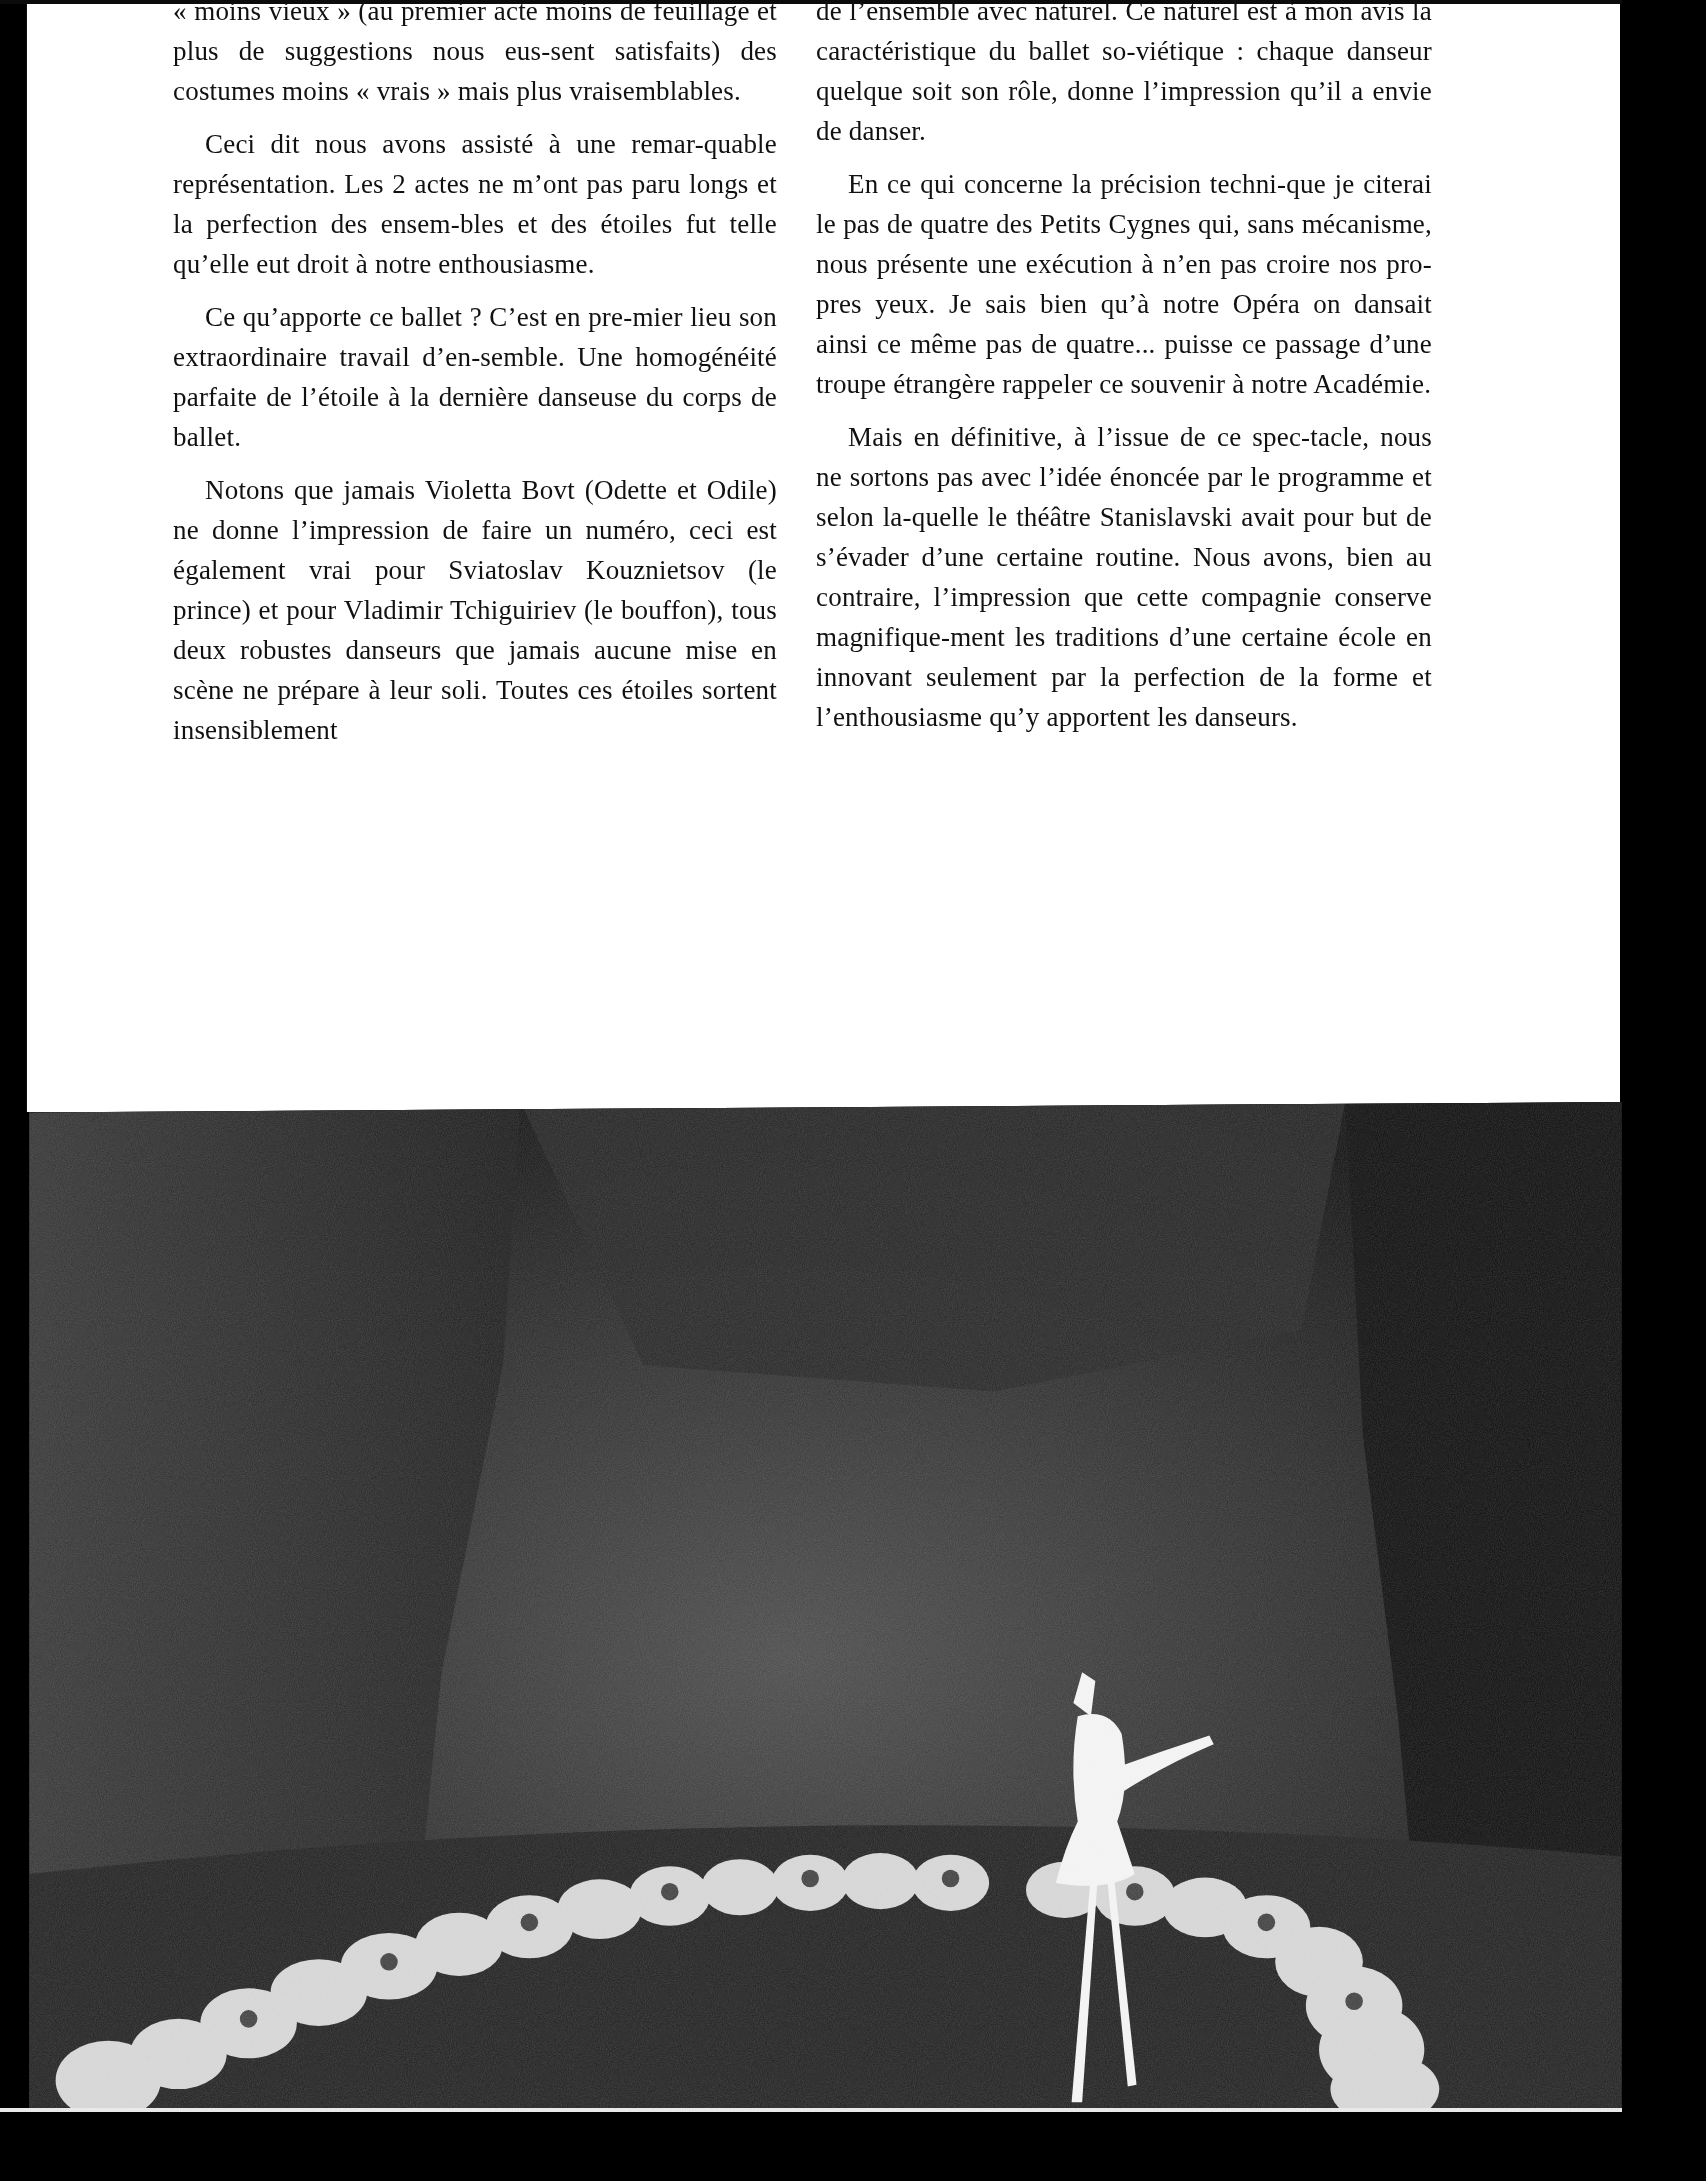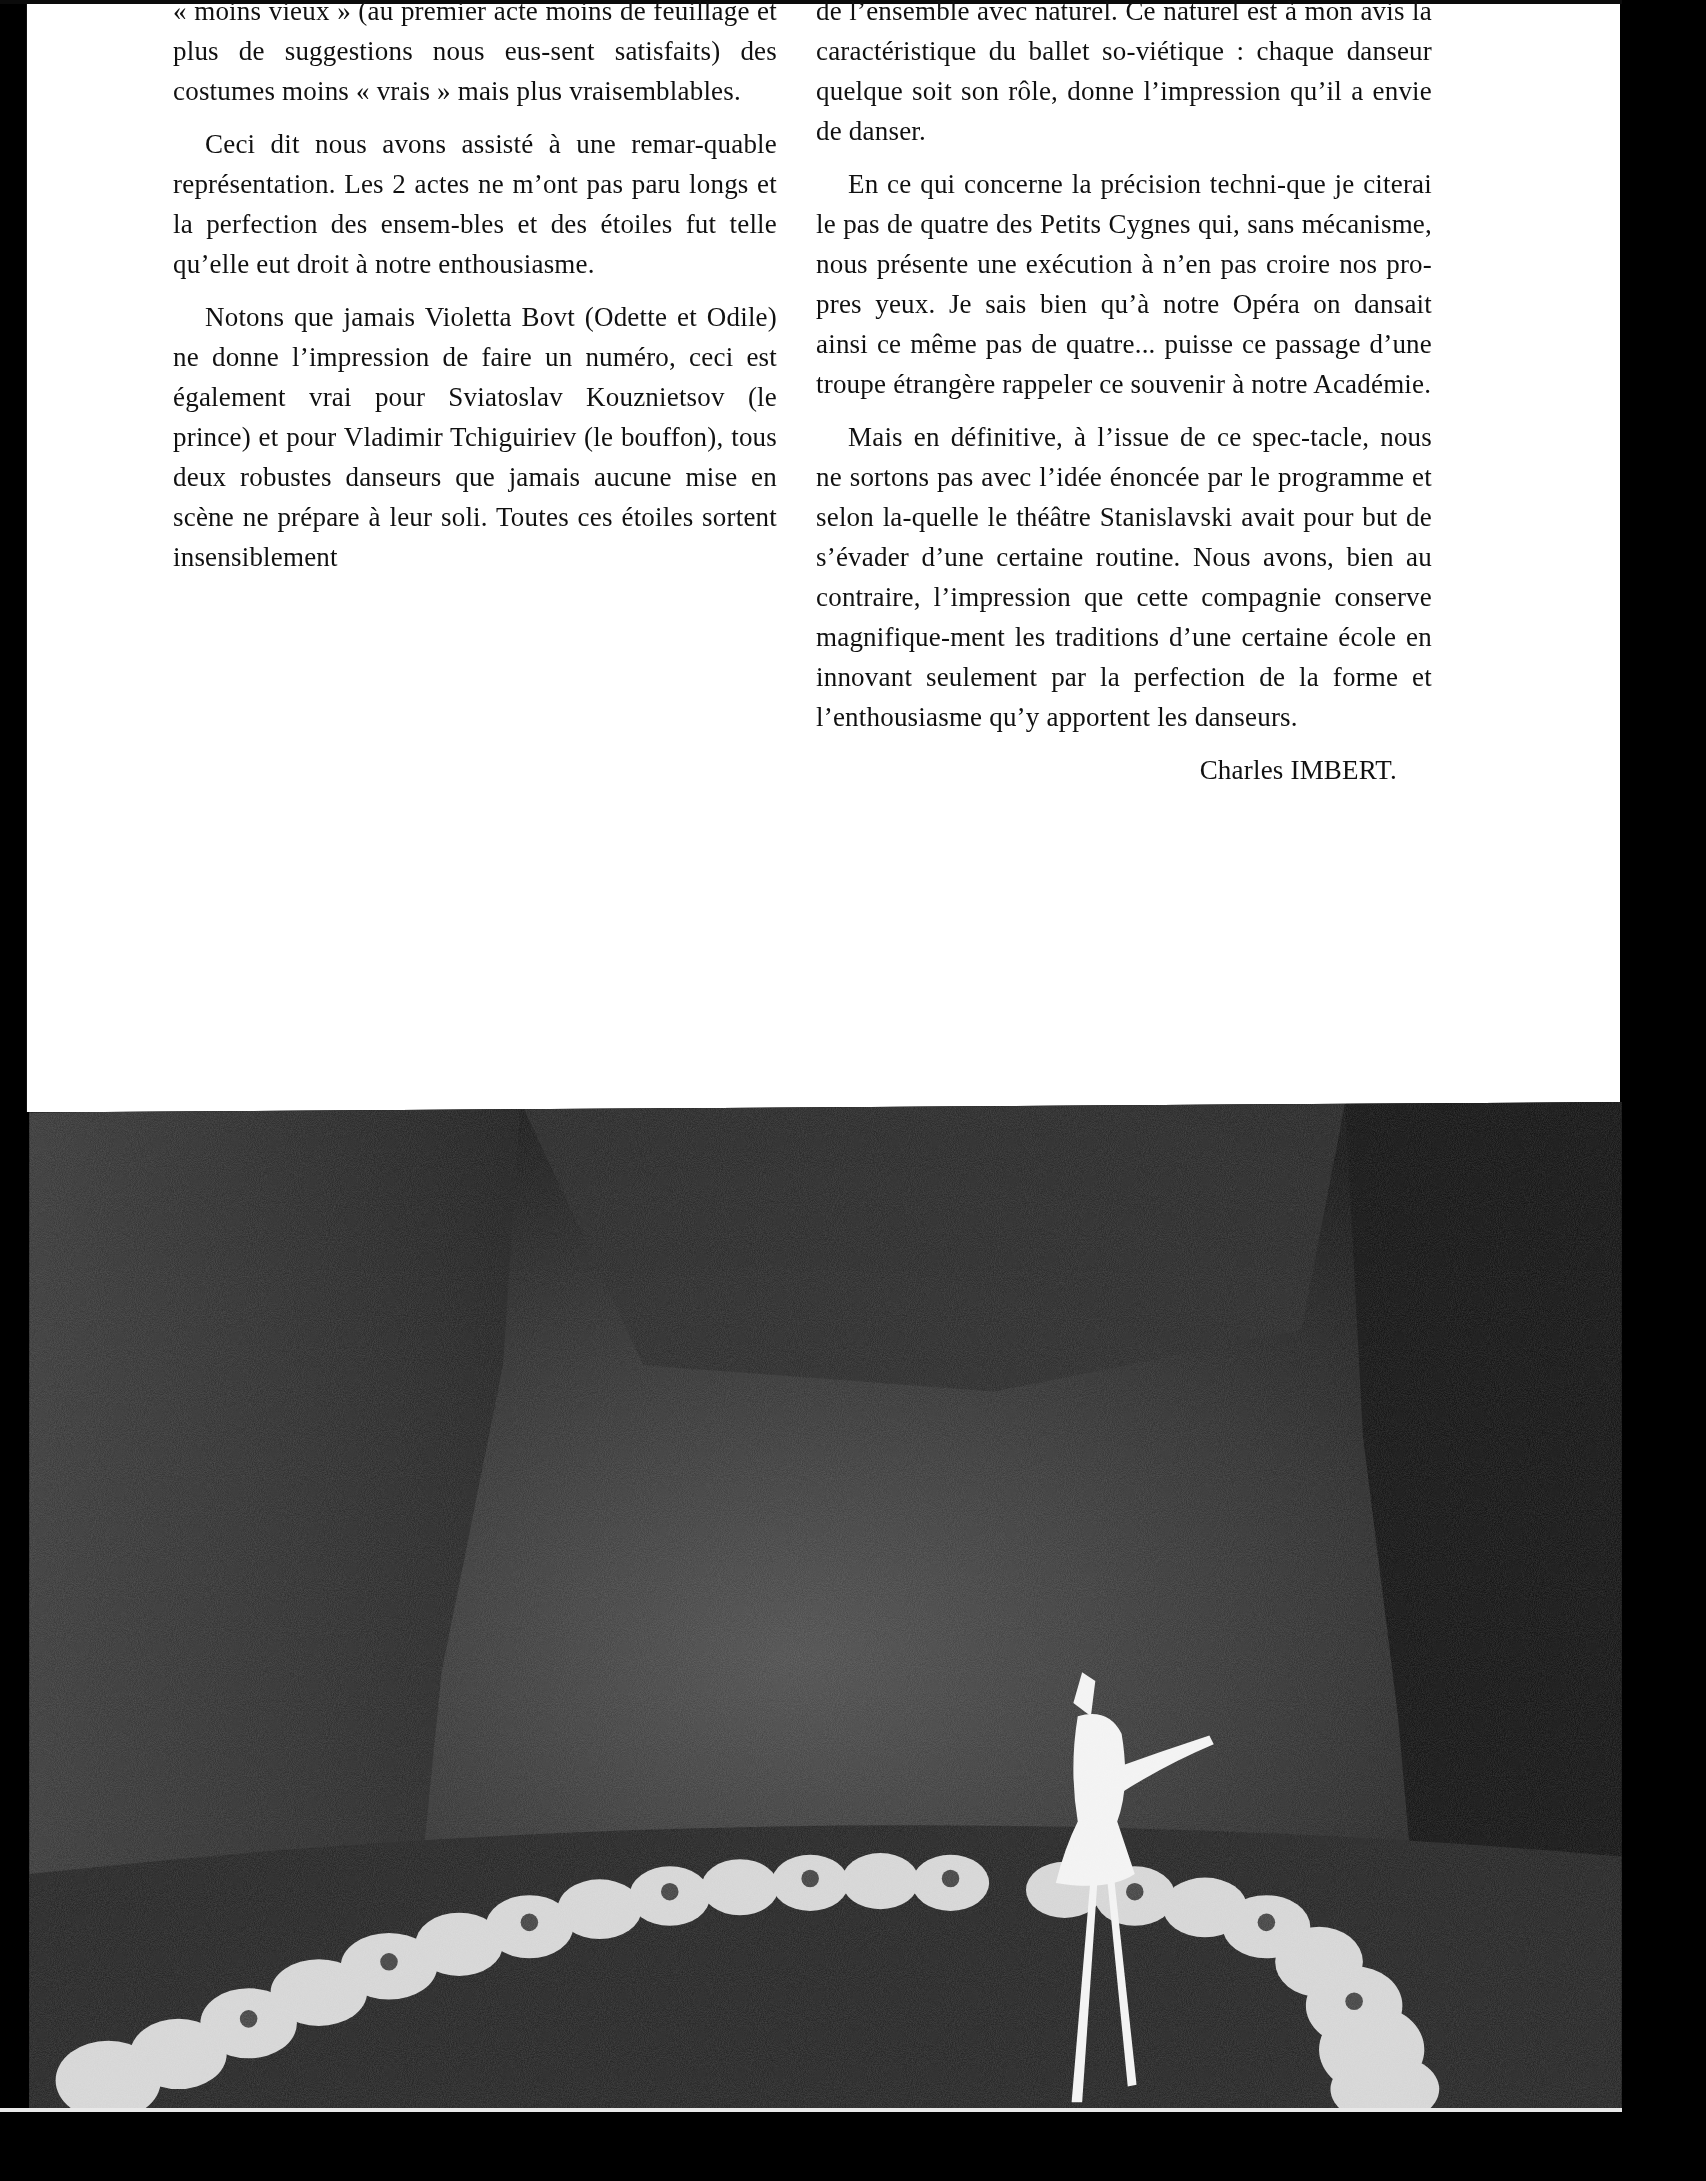--- a/index.html
+++ b/index.html
@@ -87,28 +87,28 @@
 </head>
 <body>
 
 <div class="top-edge"></div>
 
 <div class="page-paper"></div>
 
 <div class="column col-left">
   <p class="para cont">« moins vieux » (au premier acte moins de feuillage et plus de suggestions nous eus-sent satisfaits) des costumes moins « vrais » mais plus vraisemblables.</p>
   <p class="para">Ceci dit nous avons assisté à une remar-quable représentation. Les 2 actes ne m’ont pas paru longs et la perfection des ensem-bles et des étoiles fut telle qu’elle eut droit à notre enthousiasme.</p>
+  <p class="para">Ce qu’apporte ce ballet ? C’est en pre-mier lieu son extraordinaire travail d’en-semble. Une homogénéité parfaite de l’étoile à la dernière danseuse du corps de ballet.</p>
   <p class="para">Notons que jamais Violetta Bovt (Odette et Odile) ne donne l’impression de faire un numéro, ceci est également vrai pour Sviatoslav Kouznietsov (le prince) et pour Vladimir Tchiguiriev (le bouffon), tous deux robustes danseurs que jamais aucune mise en scène ne prépare à leur soli. Toutes ces étoiles sortent insensiblement</p>
 </div>
 
 <div class="column col-right">
   <p class="para cont">de l’ensemble avec naturel. Ce naturel est à mon avis la caractéristique du ballet so-viétique : chaque danseur quelque soit son rôle, donne l’impression qu’il a envie de danser.</p>
   <p class="para">En ce qui concerne la précision techni-que je citerai le pas de quatre des Petits Cygnes qui, sans mécanisme, nous présente une exécution à n’en pas croire nos pro-pres yeux. Je sais bien qu’à notre Opéra on dansait ainsi ce même pas de quatre... puisse ce passage d’une troupe étrangère rappeler ce souvenir à notre Académie.</p>
   <p class="para">Mais en définitive, à l’issue de ce spec-tacle, nous ne sortons pas avec l’idée énoncée par le programme et selon la-quelle le théâtre Stanislavski avait pour but de s’évader d’une certaine routine. Nous avons, bien au contraire, l’impression que cette compagnie conserve magnifique-ment les traditions d’une certaine école en innovant seulement par la perfection de la forme et l’enthousiasme qu’y apportent les danseurs.</p>
-  <div class="signature">Charles IMBERT.</div>
 </div>
 
 <div class="photo">
   <svg width="1593" height="1009" viewBox="0 0 1815 1150" xmlns="http://www.w3.org/2000/svg">
     <defs>
       <filter id="grain" x="0" y="0" width="100%" height="100%">
         <feTurbulence type="fractalNoise" baseFrequency="0.9" numOctaves="2" seed="4" result="n"></feTurbulence>
         <feColorMatrix type="matrix" values="0 0 0 0 1  0 0 0 0 1  0 0 0 0 1  0 0 0 0.35 0" in="n" result="g"></feColorMatrix>
         <feComposite in="g" in2="SourceGraphic" operator="in"></feComposite>
       </filter>

